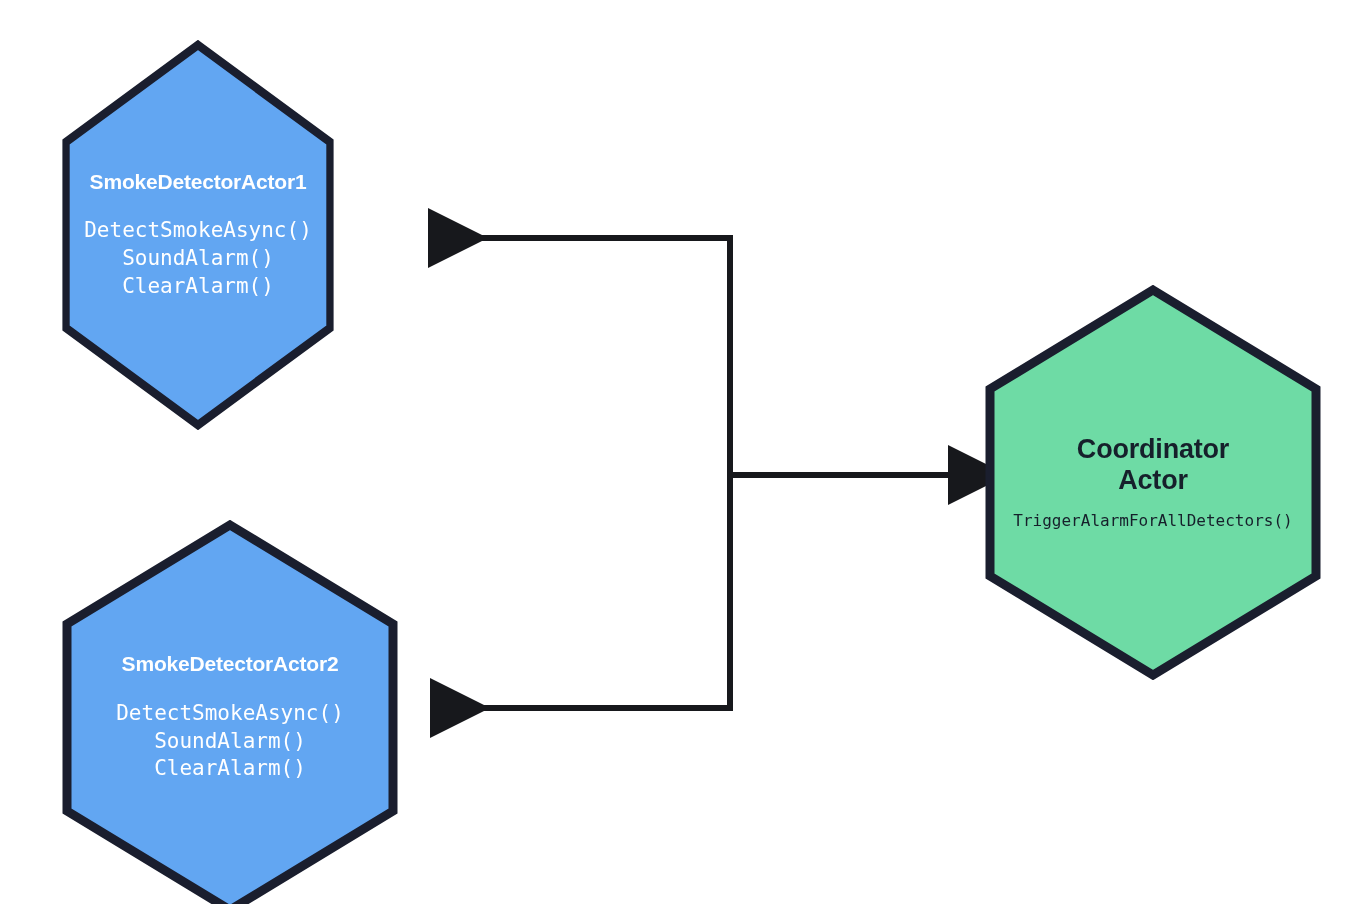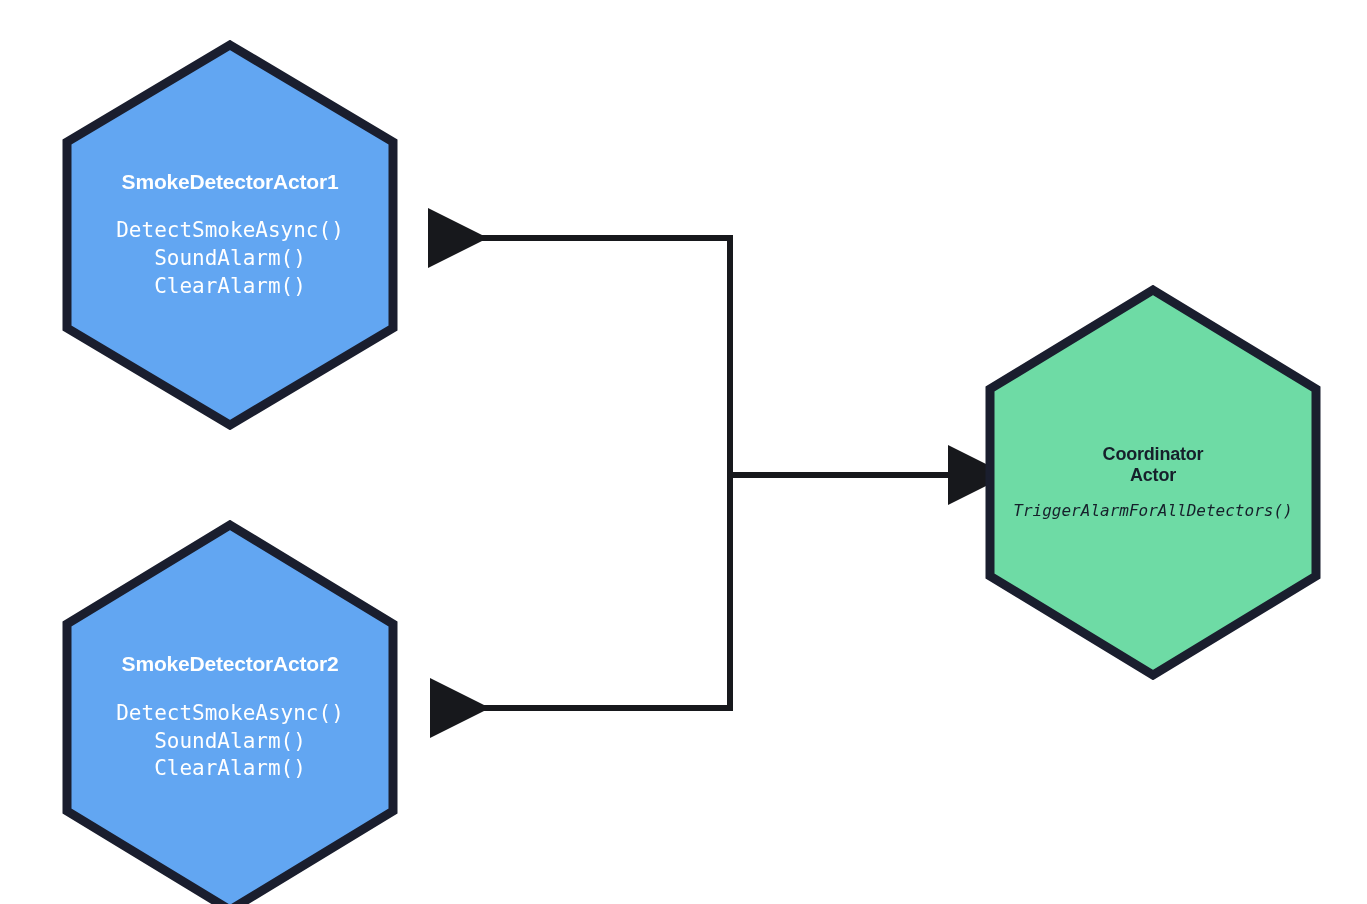--- a/index.html
+++ b/index.html
@@ -62,27 +62,26 @@
     font-size: 21px;
   }
   .node-blue .node-methods {
     color: #ffffff;
     font-size: 21px;
     margin-top: 23px;
   }
   
   .node-green .node-title {
     color: #16202b;
-    font-size: 18px;
+    font-size: 27px;
   }
   .node-green .node-methods {
     color: #16202b;
     font-size: 16px;
     margin-top: 13px;
-    font-style: italic;
   }
 </style>
 </head>
 <body>
 
 <div id="canvas">
 
   <svg id="edges" viewBox="0 0 1367 904" xmlns="http://www.w3.org/2000/svg">
     <defs>
       <marker id="arrow-left" markerWidth="12" markerHeight="12" refX="10" refY="5" orient="auto" markerUnits="strokeWidth">
@@ -104,21 +103,21 @@
     <g>
       <path d="M733,708 L430,708" fill="none" stroke="#17181C" stroke-width="6" marker-end="url(#arrow-right-dummy)"></path>
       <path d="M733,708 L430,708" fill="none" stroke="#17181C" stroke-width="6" marker-end="url(#arrow-left)"></path>
     </g>
 
     <g>
       <path d="M730,475 L948,475" fill="none" stroke="#17181C" stroke-width="6" marker-end="url(#arrow-right)"></path>
     </g>
   </svg>
 
-  <div class="node node-blue" style="left:62px; top:40px; width:336px; height:390px;">
+  <div class="node node-blue" style="left:62px; top:40px; width:272px; height:390px;">
     <svg class="hex-shape" viewBox="0 0 336 390" preserveAspectRatio="none" xmlns="http://www.w3.org/2000/svg">
       <polygon points="168,5 331,102 331,288 168,385 5,288 5,102" fill="#62A6F2" stroke="#1A1E2E" stroke-width="9" stroke-linejoin="miter"></polygon>
     </svg>
     <div class="node-text">
       <div class="node-title">SmokeDetectorActor1</div>
       <div class="node-methods">DetectSmokeAsync()
 SoundAlarm()
 ClearAlarm()</div>
     </div>
   </div>

